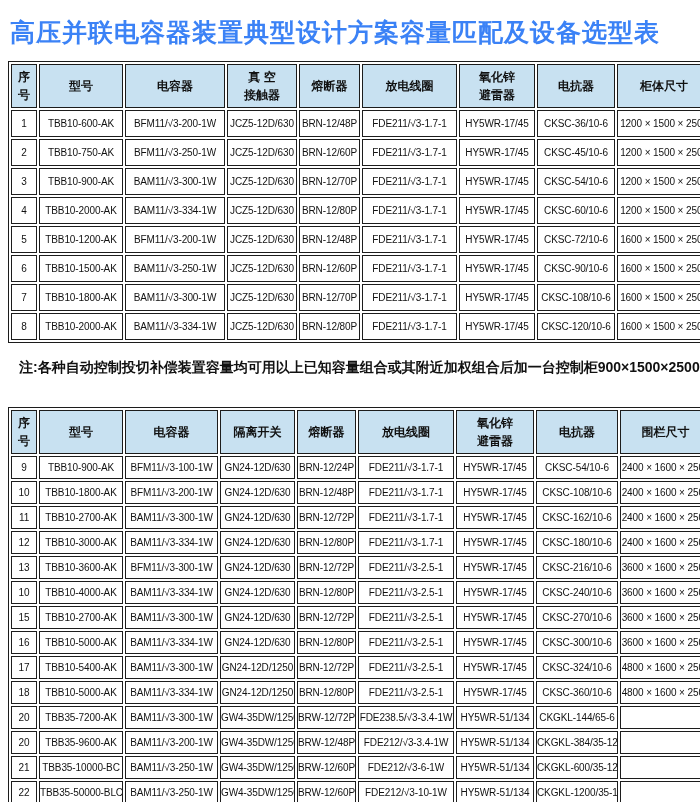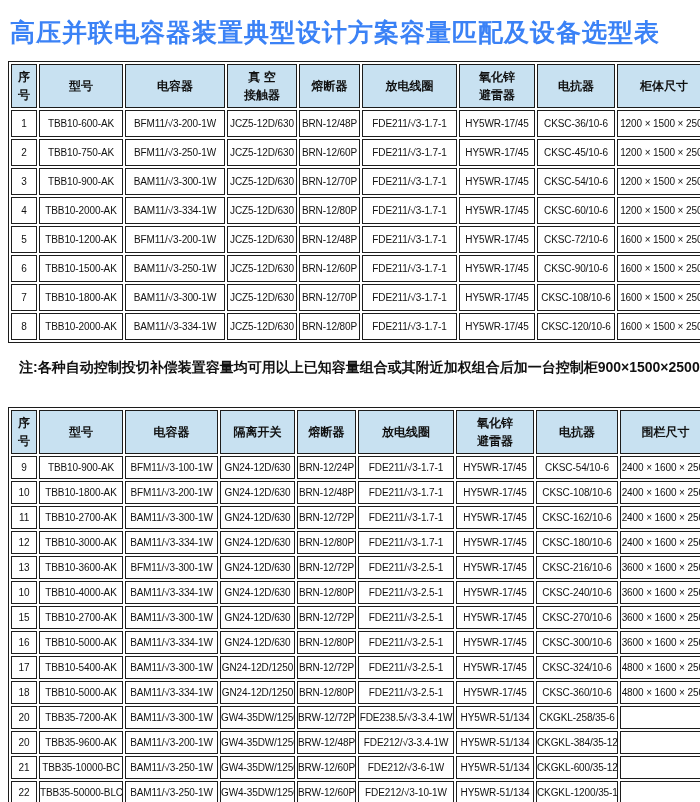--- a/index.html
+++ b/index.html
@@ -320,21 +320,21 @@
           <td>4800 × 1600 × 2500</td>
         </tr>
         <tr>
           <td>20</td>
           <td>TBB35-7200-AK</td>
           <td>BAM11/√3-300-1W</td>
           <td>GW4-35DW/1250</td>
           <td>BRW-12/72P</td>
           <td>FDE238.5/√3-3.4-1W</td>
           <td>HY5WR-51/134</td>
-          <td>CKGKL-258/35-6</td>
+          <td>CKGKL-144/65-6</td>
           <td></td>
         </tr>
         <tr>
           <td>20</td>
           <td>TBB35-9600-AK</td>
           <td>BAM11/√3-200-1W</td>
           <td>GW4-35DW/1250</td>
           <td>BRW-12/48P</td>
           <td>FDE212/√3-3.4-1W</td>
           <td>HY5WR-51/134</td>

